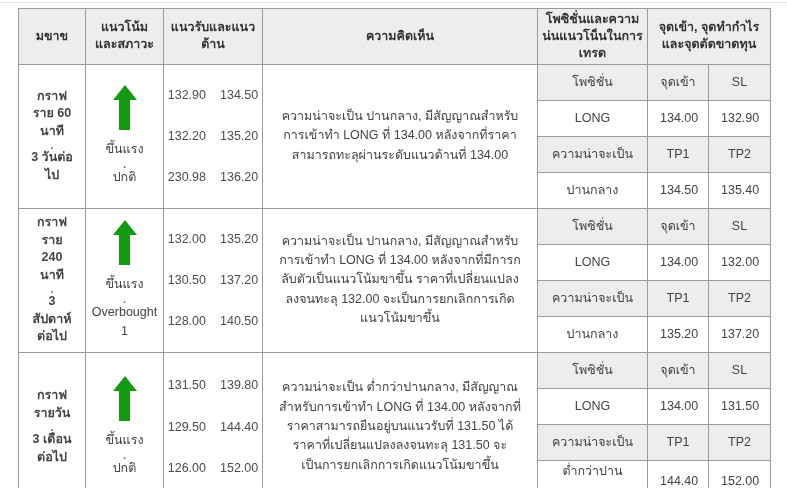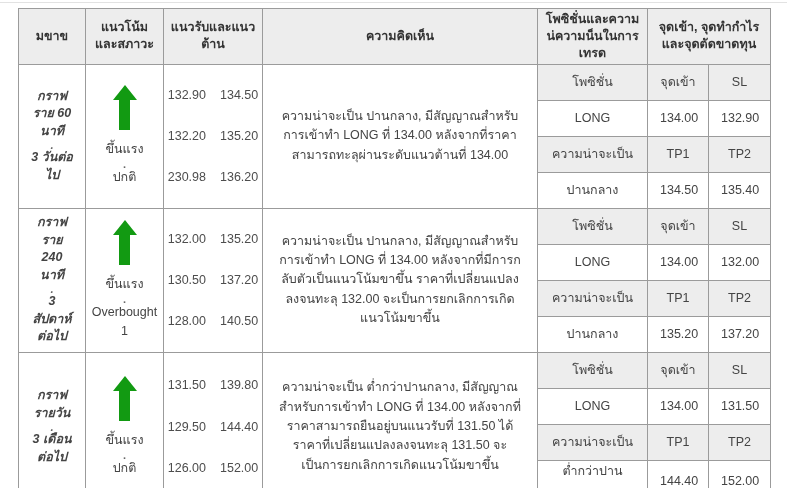--- a/index.html
+++ b/index.html
@@ -40,21 +40,20 @@
     color: #444;
     height: 35px;
     padding: 0 12px;
   }
   td.gray { background: #ededed; }
   td.time-cell {
     font-weight: bold;
     color: #333;
     line-height: 1.4;
     padding: 0 3px;
-    font-style: italic;
   }
   td.trend-cell { padding: 0 2px; margin-left: 24px; }
   .v-stack { display: flex; flex-direction: column; align-items: center; justify-content: center; }
   .dot-sep {
     font-size: 11px; color: #666;
     line-height: 1; height: 9px;
     font-weight: bold;
   }
   .up-arrow { display: flex; flex-direction: column; align-items: center; margin-bottom: 10px; }
   .up-arrow .head {
@@ -95,21 +94,21 @@
       <col style="width:110px">
       <col style="width:61px">
       <col style="width:62px">
   </colgroup>
   <thead>
     <tr>
       <th>มขาข</th>
       <th>แนวโน้มและสภาวะ</th>
       <th>แนวรับและแนวต้าน</th>
       <th>ความคิดเห็น</th>
-      <th>โพซิชั่นและความน่ความน็นในการเทรด</th>
+      <th>โพซิชั่นและความน่นแนวโน็นในการเทรด</th>
       <th colspan="2">จุดเข้า, จุดทำกำไรและจุดตัดขาดทุน</th>
     </tr>
   </thead>
   <tbody>
 
     <tr>
       <td rowspan="4" class="time-cell">
         <div class="v-stack">
           <span>กราฟราย 60 นาที</span>
           <span class="dot-sep">.</span>

